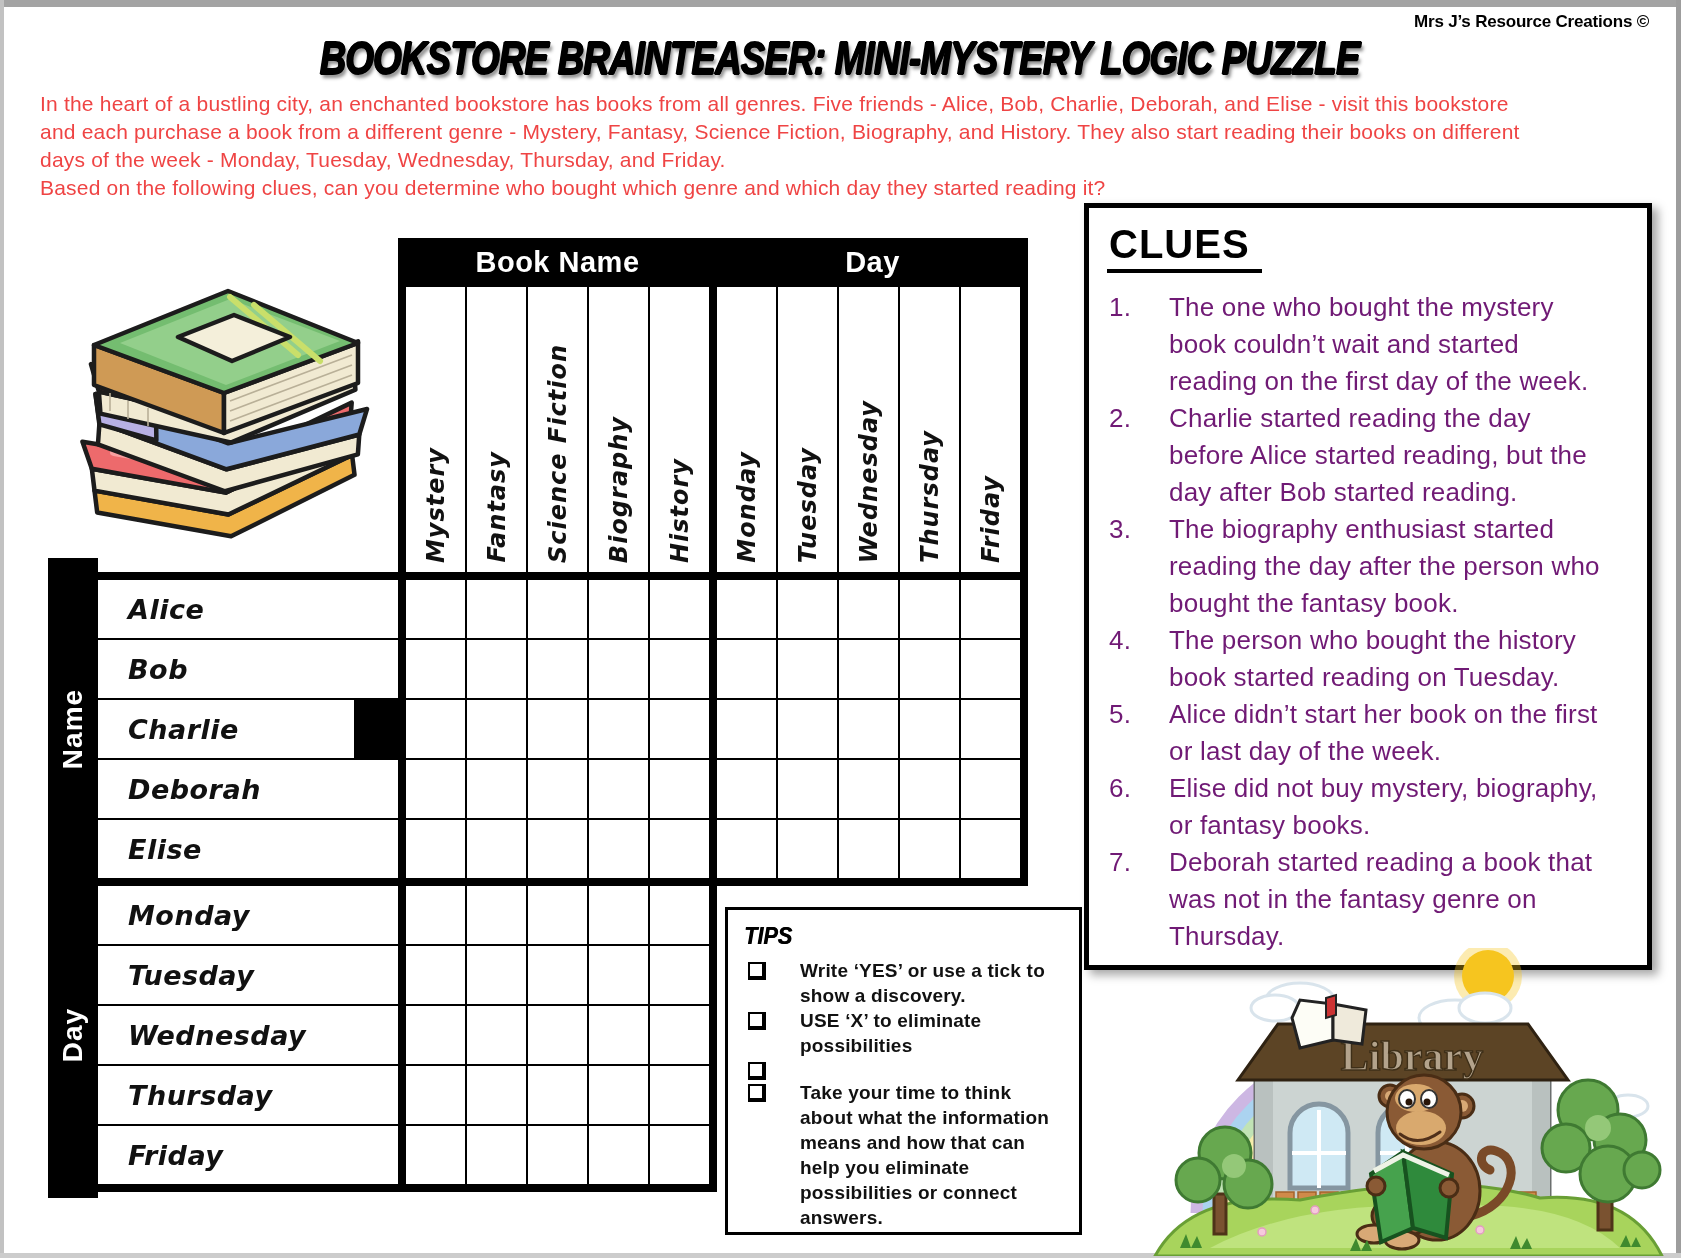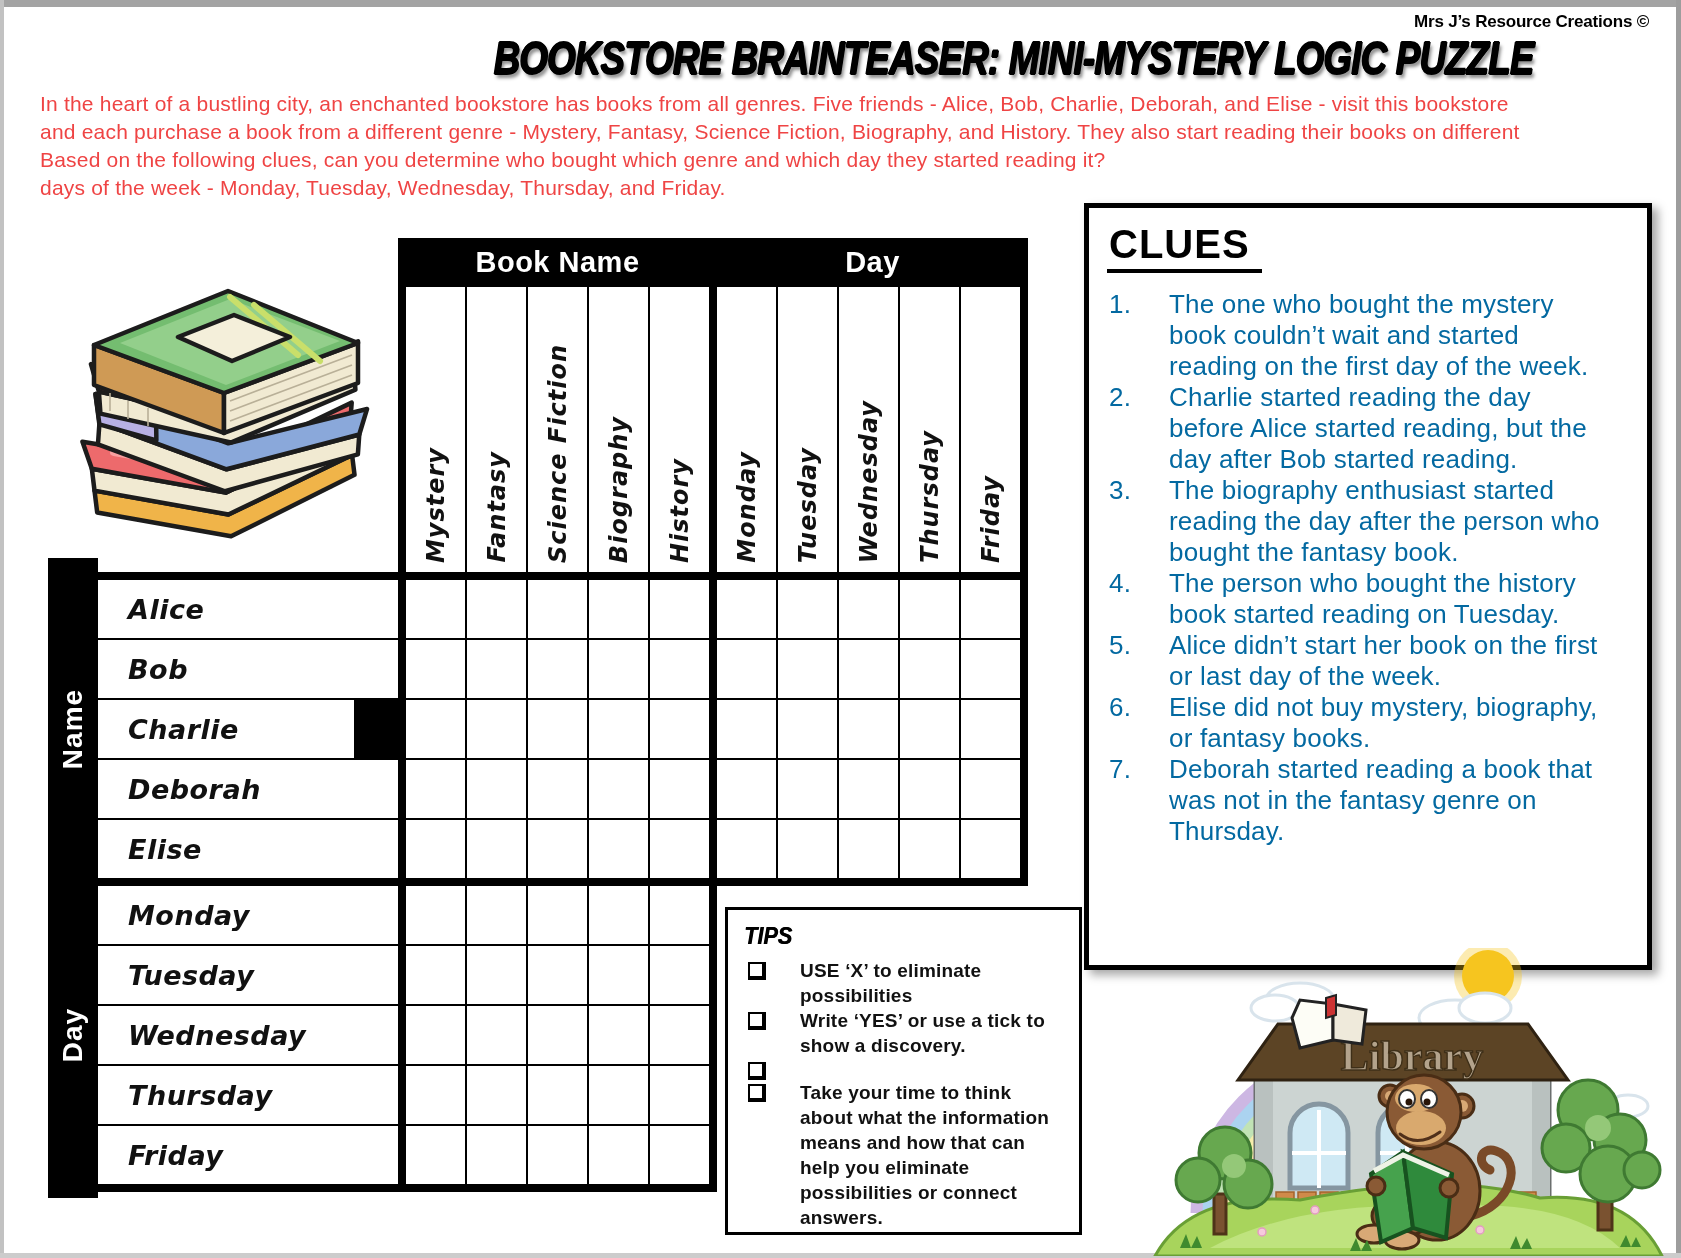--- a/index.html
+++ b/index.html
@@ -1,21 +1,21 @@
 <!DOCTYPE html>
 <html><head>
 <meta charset="utf-8">
 <style>
   html,body{margin:0;padding:0;background:#fff;}
   #page{position:relative;width:1681px;height:1258px;background:#fff;overflow:hidden;
         font-family:"Liberation Sans",sans-serif;color:#000;}
   .abs{position:absolute;box-sizing:border-box;}
   .edge{background:#aaa;}
   
-  #title-wrap{left:0;right:1px;top:30px;text-align:right;}
+  #title-wrap{left:0;right:1px;top:30px;text-align:center;}
   #title-wrap span{display:inline-block;transform:scaleX(.78);transform-origin:center;
      font:italic 700 47px "Liberation Sans",sans-serif;letter-spacing:-1px;
      text-shadow:1px 0 0 #000,-1px 0 0 #000,0 1px 0 #000,0 -1px 0 #000,3px 4px 4px rgba(0,0,0,.45);}
   #credit{top:12px;right:32px;font:700 17px "Liberation Sans",sans-serif;letter-spacing:-.2px;}
   
   #intro{left:40px;top:90px;width:1600px;}
   #intro div{font-size:21px;line-height:28px;color:#ef4444;letter-spacing:.2px;}
   
   .bk{background:#000;}
   .cell{background:#fff;}
@@ -28,21 +28,21 @@
             font:italic 600 27px "DejaVu Sans",sans-serif;letter-spacing:.5px;color:#111;}
   .sidelabel{display:flex;align-items:center;justify-content:center;}
   .sidelabel span{transform:rotate(-90deg);color:#fff;font:700 28px "Liberation Sans",sans-serif;letter-spacing:1px;white-space:nowrap;}
   
   #clues-box{left:1084px;top:203px;width:568px;height:767px;border:5px solid #000;background:#fff;
              box-shadow:6px 5px 9px rgba(0,0,0,.35);padding:14px 10px 0 18px;}
   #clues-heading{display:inline-block;font:700 40px "Liberation Sans",sans-serif;letter-spacing:1px;
              border-bottom:4px solid #000;padding:0 12px 2px 2px;margin:0 0 10px 0;}
   #clues-list{margin:6px 0 0 0;padding:0;counter-reset:clue;}
   #clues-list li{list-style:none;position:relative;padding-left:62px;width:440px;
-             font-size:26px;line-height:31px;color:#0369a1;counter-increment:clue;letter-spacing:.2px;}
+             font-size:26px;line-height:37px;color:#701a75;counter-increment:clue;letter-spacing:.2px;}
   #clues-list li::before{content:counter(clue) ".";position:absolute;left:2px;top:0;}
   
   #tips-box{left:725px;top:907px;width:357px;height:328px;border:3px solid #000;background:#fff;padding:12px 12px 0 16px;}
   #tips-heading{display:inline-block;transform:scaleX(.9);transform-origin:left;
              font:italic 700 24px "Liberation Sans",sans-serif;letter-spacing:0;
              text-shadow:.6px 0 0 #000;}
   #tips-list{margin:8px 0 0 0;padding:0;}
   #tips-list li{list-style:none;display:flex;font:700 19px/25px "Liberation Sans",sans-serif;color:#111;letter-spacing:.2px;}
   .tip-bullet{flex:0 0 52px;padding:4px 0 0 4px;}
   .tip-bullet i{display:block;width:12px;height:12px;border:2px solid #000;border-right-width:4px;border-bottom-width:4px;background:#fff;}
@@ -56,22 +56,22 @@
   <div class="abs edge" style="left:0;top:0;width:1681px;height:7px;background:#a3a3a3;"></div>
   <div class="abs edge" style="left:0;top:0;width:4px;height:1258px;background:#c2c2c2;"></div>
   <div class="abs edge" style="left:1676px;top:0;width:5px;height:1258px;background:#9d9d9d;"></div>
   <div class="abs edge" style="left:0;top:1253px;width:1681px;height:5px;background:#cccccc;"></div>
 
   <div class="abs" id="credit">Mrs J’s Resource Creations ©</div>
   <div class="abs" id="title-wrap"><span>BOOKSTORE BRAINTEASER: MINI-MYSTERY LOGIC PUZZLE</span></div>
   <div class="abs" id="intro">
       <div>In the heart of a bustling city, an enchanted bookstore has books from all genres. Five friends - Alice, Bob, Charlie, Deborah, and Elise - visit this bookstore</div>
       <div>and each purchase a book from a different genre - Mystery, Fantasy, Science Fiction, Biography, and History. They also start reading their books on different</div>
+      <div>days of the week - Monday, Tuesday, Wednesday, Thursday, and Friday.</div>
       <div>Based on the following clues, can you determine who bought which genre and which day they started reading it?</div>
-      <div>days of the week - Monday, Tuesday, Wednesday, Thursday, and Friday.</div>
     </div>
 
   <div id="stage">
       <div class="abs bk" style="left: 398px; top: 238px; width: 630px; height: 49px;"></div>
       <div class="abs bk" style="left: 398px; top: 287px; width: 630px; height: 285px;"></div>
       <div class="abs bk" style="left: 48px; top: 558px; width: 50px; height: 640px;"></div>
       <div class="abs bk" style="left: 98px; top: 580px; width: 930px; height: 298px;"></div>
       <div class="abs bk" style="left: 98px; top: 886px; width: 619px; height: 298px;"></div>
       <div class="abs bk" style="left: 48px; top: 572px; width: 980px; height: 8px;"></div>
       <div class="abs bk" style="left: 48px; top: 878px; width: 980px; height: 8px;"></div>
@@ -252,27 +252,27 @@
       </ol>
   </div>
 
   <div class="abs" id="tips-box">
     <div id="tips-heading">TIPS</div>
     <ul id="tips-list">
         <li>
           <span class="tip-bullet">
             <i></i>
           </span>
-          <span class="tip-text">USE ‘X’ to eliminate possibilities</span>
+          <span class="tip-text">Write ‘YES’ or use a tick to show a discovery.</span>
         </li>
         <li>
           <span class="tip-bullet">
             <i></i>
           </span>
-          <span class="tip-text">Write ‘YES’ or use a tick to show a discovery.</span>
+          <span class="tip-text">USE ‘X’ to eliminate possibilities</span>
         </li>
         <li>
           <span class="tip-bullet">
             <i></i>
           </span>
         </li>
         <li>
           <span class="tip-bullet">
             <i></i>
           </span>

